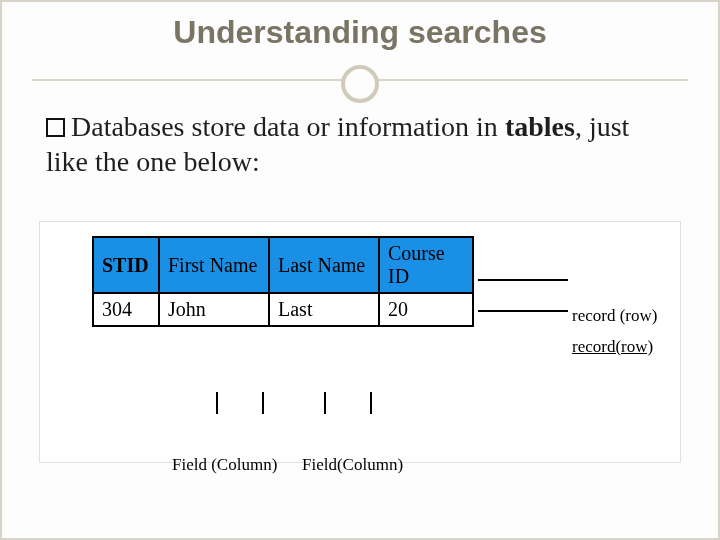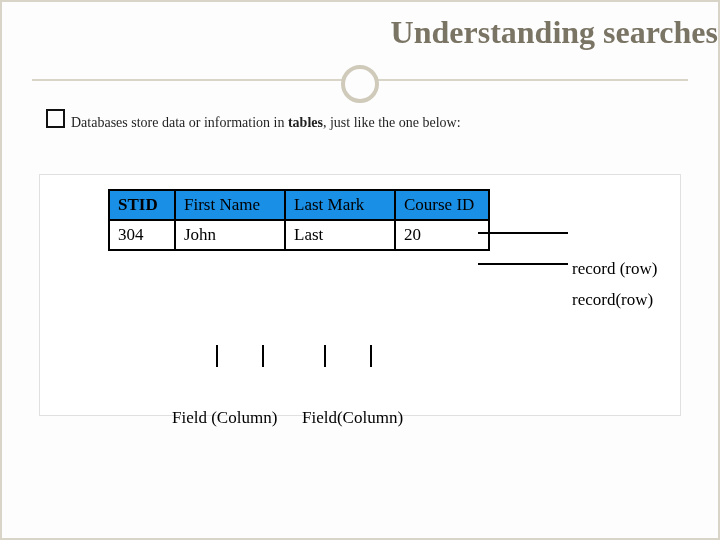--- a/index.html
+++ b/index.html
@@ -12,26 +12,26 @@
     color: #222;
   }
   .slide {
     position: relative;
     width: 720px;
     height: 540px;
     box-sizing: border-box;
     border: 2px solid #d9d4c8;
   }
   .title {
-    text-align: right;
+    text-align: center;
     font-size: 32px;
     color: #7a7464;
     margin-top: 12px;
     font-weight: bold;
-    font-family: Liberation Serif, serif;
+    font-family: Liberation Sans, sans-serif;
   }
   .divider-wrap {
     position: relative;
     height: 46px;
     margin-top: 6px;
   }
   .hr {
     position: absolute;
     top: 22px;
     left: 30px;
@@ -44,21 +44,21 @@
     top: 8px;
     left: 50%;
     transform: translateX(-50%);
     width: 30px;
     height: 30px;
     border: 4px solid #cfcab9;
     border-radius: 50%;
     background: #fdfdfd;
   }
   .body-text {
-    font-size: 14px;
+    font-size: 28px;
     color: #1f1f1f;
     margin: 6px 44px 0 44px;
     line-height: 1.25;
   }
   .bullet-box {
     display: inline-block;
     width: 15px;
     height: 15px;
     border: 2px solid #111;
     margin-right: 6px;
@@ -70,25 +70,25 @@
   .diagram {
     position: relative;
     margin: 42px auto 0 auto;
     width: 640px;
     height: 240px;
     border: 1px solid #e0e0e0;
     background: #fff;
   }
   table.db {
     position: absolute;
-    left: 68px;
+    left: 52px;
     top: 14px;
     border-collapse: collapse;
     font-family: 'Times New Roman', serif;
-    font-size: 17px;
+    font-size: 20px;
   }
   table.db th, table.db td {
     border: 2px solid #000;
     padding: 4px 8px;
     text-align: left;
     background: #fff;
     color: #000;
   }
   table.db th {
     background: #1a8fe6;
@@ -132,37 +132,37 @@
     <span class="bullet-box"></span><span>Databases store data or information in </span><span class="bold">tables</span><span>, just like the one below:</span>
   </div>
 
   <div class="diagram">
 
     <table class="db">
       <tbody>
           <tr>
         <th class="c1">STID</th>
         <th class="c2">First Name</th>
-        <th class="c3">Last Mark</th>
+        <th class="c3">Last Name</th>
         <th class="c4">Course ID</th>
       </tr>
       <tr>
         <td class="c1">304</td>
         <td class="c2">John</td>
         <td class="c3">Last</td>
         <td class="c4">20</td>
       </tr>
     </tbody>
       </table>
 
     <div class="conn" style="left:438px; top:57px; width:90px; height:2px;"></div>
     <div class="ann" style="left:532px; top:47px;">record (row)</div>
 
     <div class="conn" style="left:438px; top:88px; width:90px; height:2px;"></div>
-    <div class="ann" style="left:532px; top:78px;">record(row)</div>
+    <div class="ann" style="left:532px; top:78px;text-decoration:underline;">record(row)</div>
 
     <div class="conn" style="left:176px; top:170px; width:2px; height:22px;"></div>
     <div class="conn" style="left:222px; top:170px; width:2px; height:22px;"></div>
     <div class="ann" style="left:132px; top:196px;">Field (Column)</div>
 
     <div class="conn" style="left:284px; top:170px; width:2px; height:22px;"></div>
     <div class="conn" style="left:330px; top:170px; width:2px; height:22px;"></div>
     <div class="ann" style="left:262px; top:196px;">Field(Column)</div>
 
   </div>

